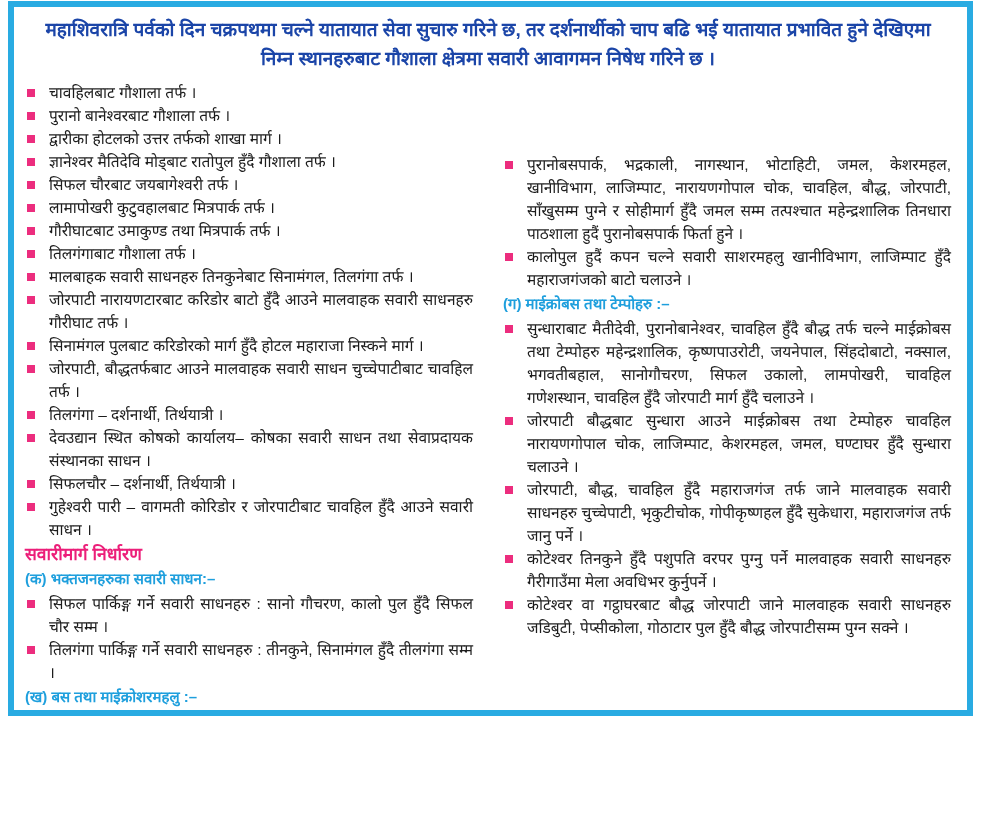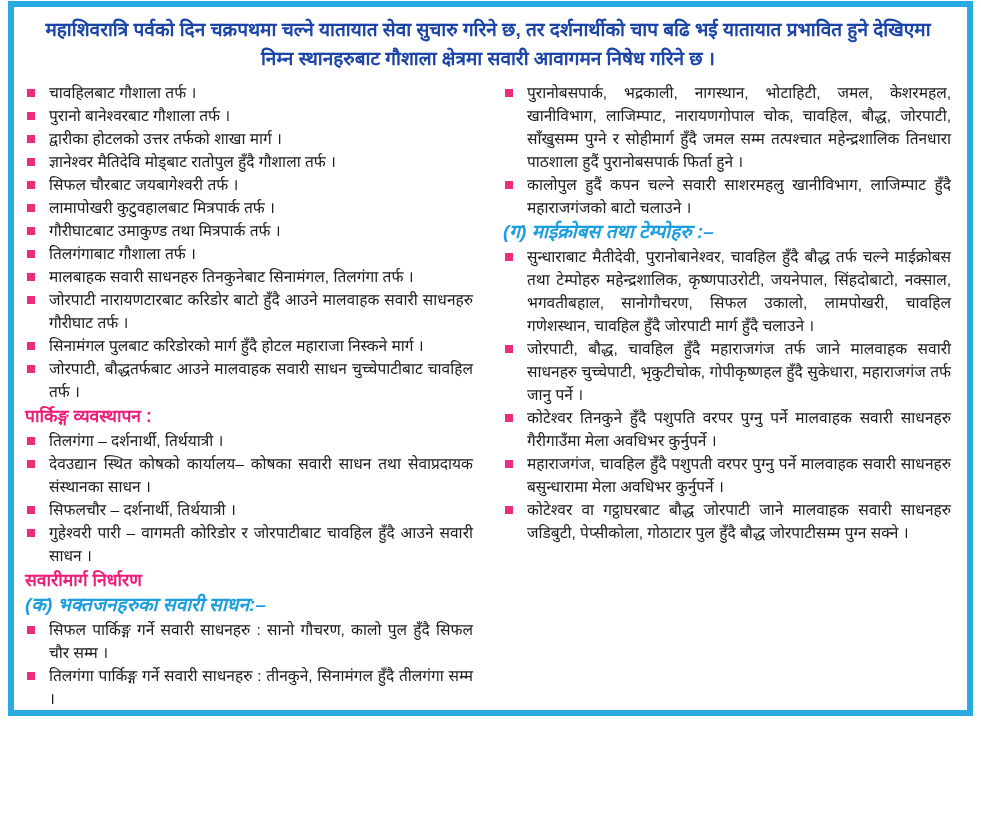--- a/index.html
+++ b/index.html
@@ -24,36 +24,36 @@
     font-weight: bold;
     font-size: 19px;
     line-height: 29px;
     text-align: center;
     margin: 2px auto 8px auto;
     max-width: 900px;
   }
   .columns {
     display: flex;
     gap: 30px;
+    align-items: center;
   }
   .col { flex: 1 1 0; min-width: 0; }
   .heading {
     color: var(--heading_pink, #EC1E79);
     font-weight: bold;
     font-size: 17.5px;
     line-height: 24px;
     margin: 1px 0 1px 0;
   }
   .subheading {
     color: var(--subheading_blue, #1E9FDD);
     font-weight: bold;
-    font-size: 19px;
+    font-size: 15px;
     line-height: 24px;
     margin: 1px 0 1px 0;
-    font-style: italic;
   }
   ul.bullets {
     list-style: none;
     margin: 0; padding: 0;
   }
   ul.bullets li {
     position: relative;
     padding-left: 24px;
     font-size: 15.5px;
     line-height: 23px;
@@ -82,21 +82,20 @@
           <li><span class="sq"></span><span>ज्ञानेश्वर मैतिदेवि मोड्बाट रातोपुल हुँदै गौशाला तर्फ ।</span></li>
           <li><span class="sq"></span><span>सिफल चौरबाट जयबागेश्वरी तर्फ ।</span></li>
           <li><span class="sq"></span><span>लामापोखरी कुटुवहालबाट मित्रपार्क तर्फ ।</span></li>
           <li><span class="sq"></span><span>गौरीघाटबाट उमाकुण्ड तथा मित्रपार्क तर्फ ।</span></li>
           <li><span class="sq"></span><span>तिलगंगाबाट गौशाला तर्फ ।</span></li>
           <li><span class="sq"></span><span>मालबाहक सवारी साधनहरु तिनकुनेबाट सिनामंगल, तिलगंगा तर्फ ।</span></li>
           <li><span class="sq"></span><span>जोरपाटी नारायणटारबाट करिडोर बाटो हुँदै आउने मालवाहक सवारी साधनहरु गौरीघाट तर्फ ।</span></li>
           <li><span class="sq"></span><span>सिनामंगल पुलबाट करिडोरको मार्ग हुँदै होटल महाराजा निस्कने मार्ग ।</span></li>
           <li><span class="sq"></span><span>जोरपाटी, बौद्धतर्फबाट आउने मालवाहक सवारी साधन चुच्चेपाटीबाट चावहिल तर्फ ।</span></li>
         </ul>
-        <div class="heading">पार्किङ्ग व्यवस्थापन :</div>
         <ul class="bullets">
           <li><span class="sq"></span><span>तिलगंगा – दर्शनार्थी, तिर्थयात्री ।</span></li>
           <li><span class="sq"></span><span>देवउद्यान स्थित कोषको कार्यालय– कोषका सवारी साधन तथा सेवाप्रदायक संस्थानका साधन ।</span></li>
           <li><span class="sq"></span><span>सिफलचौर – दर्शनार्थी, तिर्थयात्री ।</span></li>
           <li><span class="sq"></span><span>गुहेश्वरी पारी – वागमती कोरिडोर र जोरपाटीबाट चावहिल हुँदै आउने सवारी साधन ।</span></li>
         </ul>
         <div class="heading">सवारीमार्ग निर्धारण</div>
         <div class="subheading">(क) भक्तजनहरुका सवारी साधन:–</div>
         <ul class="bullets">
           <li><span class="sq"></span><span>सिफल पार्किङ्ग गर्ने सवारी साधनहरु : सानो गौचरण, कालो पुल हुँदै सिफल चौर सम्म ।</span></li>
@@ -108,22 +107,23 @@
         </ul>
       </div>
     <div class="col">
         <ul class="bullets">
           <li><span class="sq"></span><span>पुरानोबसपार्क, भद्रकाली, नागस्थान, भोटाहिटी, जमल, केशरमहल, खानीविभाग, लाजिम्पाट, नारायणगोपाल चोक, चावहिल, बौद्ध, जोरपाटी, साँखुसम्म पुग्ने र सोहीमार्ग हुँदै जमल सम्म तत्पश्चात महेन्द्रशालिक तिनधारा पाठशाला हुदैं पुरानोबसपार्क फिर्ता हुने ।</span></li>
           <li><span class="sq"></span><span>कालोपुल हुदैं कपन चल्ने सवारी साशरमहलु खानीविभाग, लाजिम्पाट हुँदै महाराजगंजको बाटो चलाउने ।</span></li>
         </ul>
         <div class="subheading">(ग) माईक्रोबस तथा टेम्पोहरु :–</div>
         <ul class="bullets">
           <li><span class="sq"></span><span>सुन्धाराबाट मैतीदेवी, पुरानोबानेश्वर, चावहिल हुँदै बौद्ध तर्फ चल्ने माईक्रोबस तथा टेम्पोहरु महेन्द्रशालिक, कृष्णपाउरोटी, जयनेपाल, सिंहदोबाटो, नक्साल, भगवतीबहाल, सानोगौचरण, सिफल उकालो, लामपोखरी, चावहिल गणेशस्थान, चावहिल हुँदै जोरपाटी मार्ग हुँदै चलाउने ।</span></li>
+          <li><span class="sq"></span><span>जोरपाटी बौद्धबाट सुन्धारा आउने माईक्रोबस तथा टेम्पोहरु चावहिल नारायणगोपाल चोक, लाजिम्पाट, केशरमहल, जमल, घण्टाघर हुँदै सुन्धारा चलाउने ।</span></li>
         </ul>
         <ul class="bullets">
           <li><span class="sq"></span><span>जोरपाटी, बौद्ध, चावहिल हुँदै महाराजगंज तर्फ जाने मालवाहक सवारी साधनहरु चुच्चेपाटी, भृकुटीचोक, गोपीकृष्णहल हुँदै सुकेधारा, महाराजगंज तर्फ जानु पर्ने ।</span></li>
           <li><span class="sq"></span><span>कोटेश्वर तिनकुने हुँदै पशुपति वरपर पुग्नु पर्ने मालवाहक सवारी साधनहरु गैरीगाउँमा मेला अवधिभर कुर्नुपर्ने ।</span></li>
-          <li><span class="sq"></span><span>महाराजगंज, चावहिल हुँदै पशुपती वरपर पुग्नु पर्ने मालवाहक सवारी साधनहरु बसुन्धारामा मेला अवधिभर कुर्नुपर्ने ।</span></li>
+          <li><span class="sq"></span></li>
           <li><span class="sq"></span><span>कोटेश्वर वा गट्ठाघरबाट बौद्ध जोरपाटी जाने मालवाहक सवारी साधनहरु जडिबुटी, पेप्सीकोला, गोठाटार पुल  हुँदै बौद्ध जोरपाटीसम्म पुग्न सक्ने ।</span></li>
         </ul>
       </div>
   </div>
 </div>
 
 </body></html>

